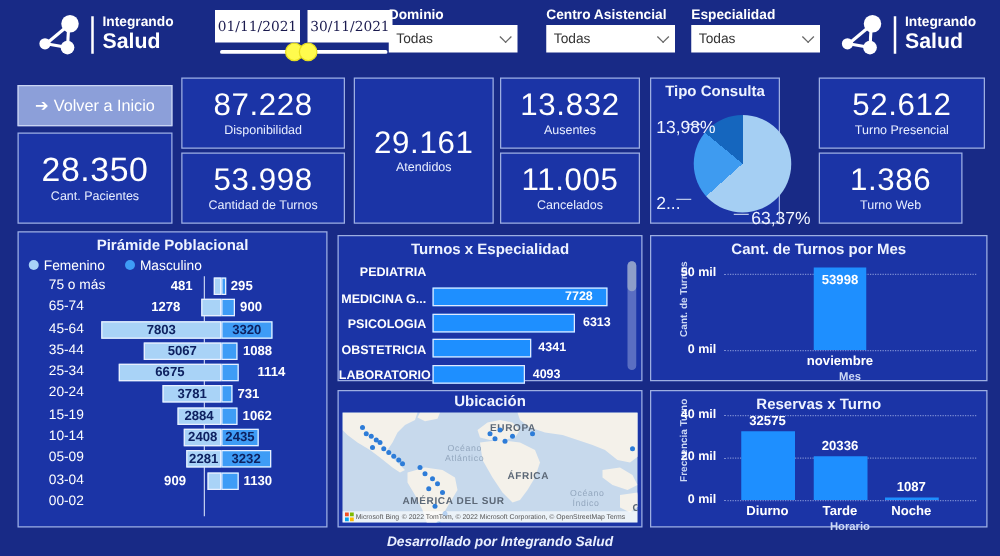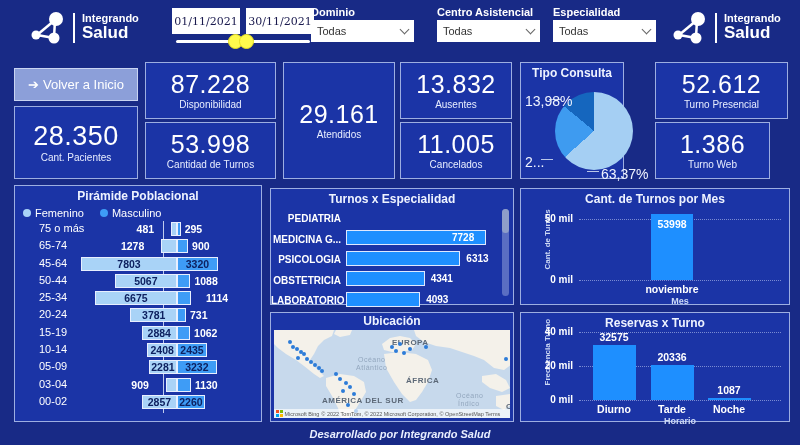--- a/index.html
+++ b/index.html
@@ -221,21 +221,21 @@
       <div class="pyr-row">
         <div class="cat">45-64</div>
         <div class="pyr-plot">
           <div class="pyr-bar" style="left: 0px; width: 96px; background: rgb(169, 211, 247);"></div>
           <div class="pyr-bar" style="left: 96px; width: 40.8458px; background: rgb(62, 156, 246);"></div>
           <div class="pyr-val-in" style="left: 0px; width: 96px;">7803</div>
           <div class="pyr-val-in" style="left: 96px; width: 40.8458px;">3320</div>
         </div>
       </div>
       <div class="pyr-row">
-        <div class="cat">50-44</div>
+        <div class="cat">35-44</div>
         <div class="pyr-plot">
           <div class="pyr-bar" style="left: 33.6609px; width: 62.3391px; background: rgb(169, 211, 247);"></div>
           <div class="pyr-bar" style="left: 96px; width: 13.3856px; background: rgb(62, 156, 246);"></div>
           <div class="pyr-val-in" style="left: 33.6609px; width: 62.3391px;">5067</div>
           <div class="pyr-val-out" style="left: 113.386px;">1088</div>
         </div>
       </div>
       <div class="pyr-row">
         <div class="cat">25-34</div>
         <div class="pyr-plot">
@@ -285,26 +285,20 @@
         <div class="cat">03-04</div>
         <div class="pyr-plot">
           <div class="pyr-bar" style="left: 84.8166px; width: 11.1834px; background: rgb(169, 211, 247);"></div>
           <div class="pyr-bar" style="left: 96px; width: 13.9023px; background: rgb(62, 156, 246);"></div>
           <div class="pyr-val-out" style="right: 108.183px;">909</div>
           <div class="pyr-val-out" style="left: 113.902px;">1130</div>
         </div>
       </div>
       <div class="pyr-row">
         <div class="cat">00-02</div>
-        <div class="pyr-plot">
-          <div class="pyr-bar" style="left: 60.8504px; width: 35.1496px; background: rgb(169, 211, 247);"></div>
-          <div class="pyr-bar" style="left: 96px; width: 27.8047px; background: rgb(62, 156, 246);"></div>
-          <div class="pyr-val-in" style="left: 60.8504px; width: 35.1496px;">2857</div>
-          <div class="pyr-val-in" style="left: 96px; width: 27.8047px;">2260</div>
-        </div>
       </div>
     </div>
 </div>
 
 <div class="panel" style="left:270px; top:188px; width:244px; height:117px;">
   <div class="panel-title">Turnos x Especialidad</div>
   <div id="spec-rows" style="position:relative; margin-top:3px;">
       <div class="spec-row">
         <div class="cat">PEDIATRIA</div>
         <div class="spec-plot">

